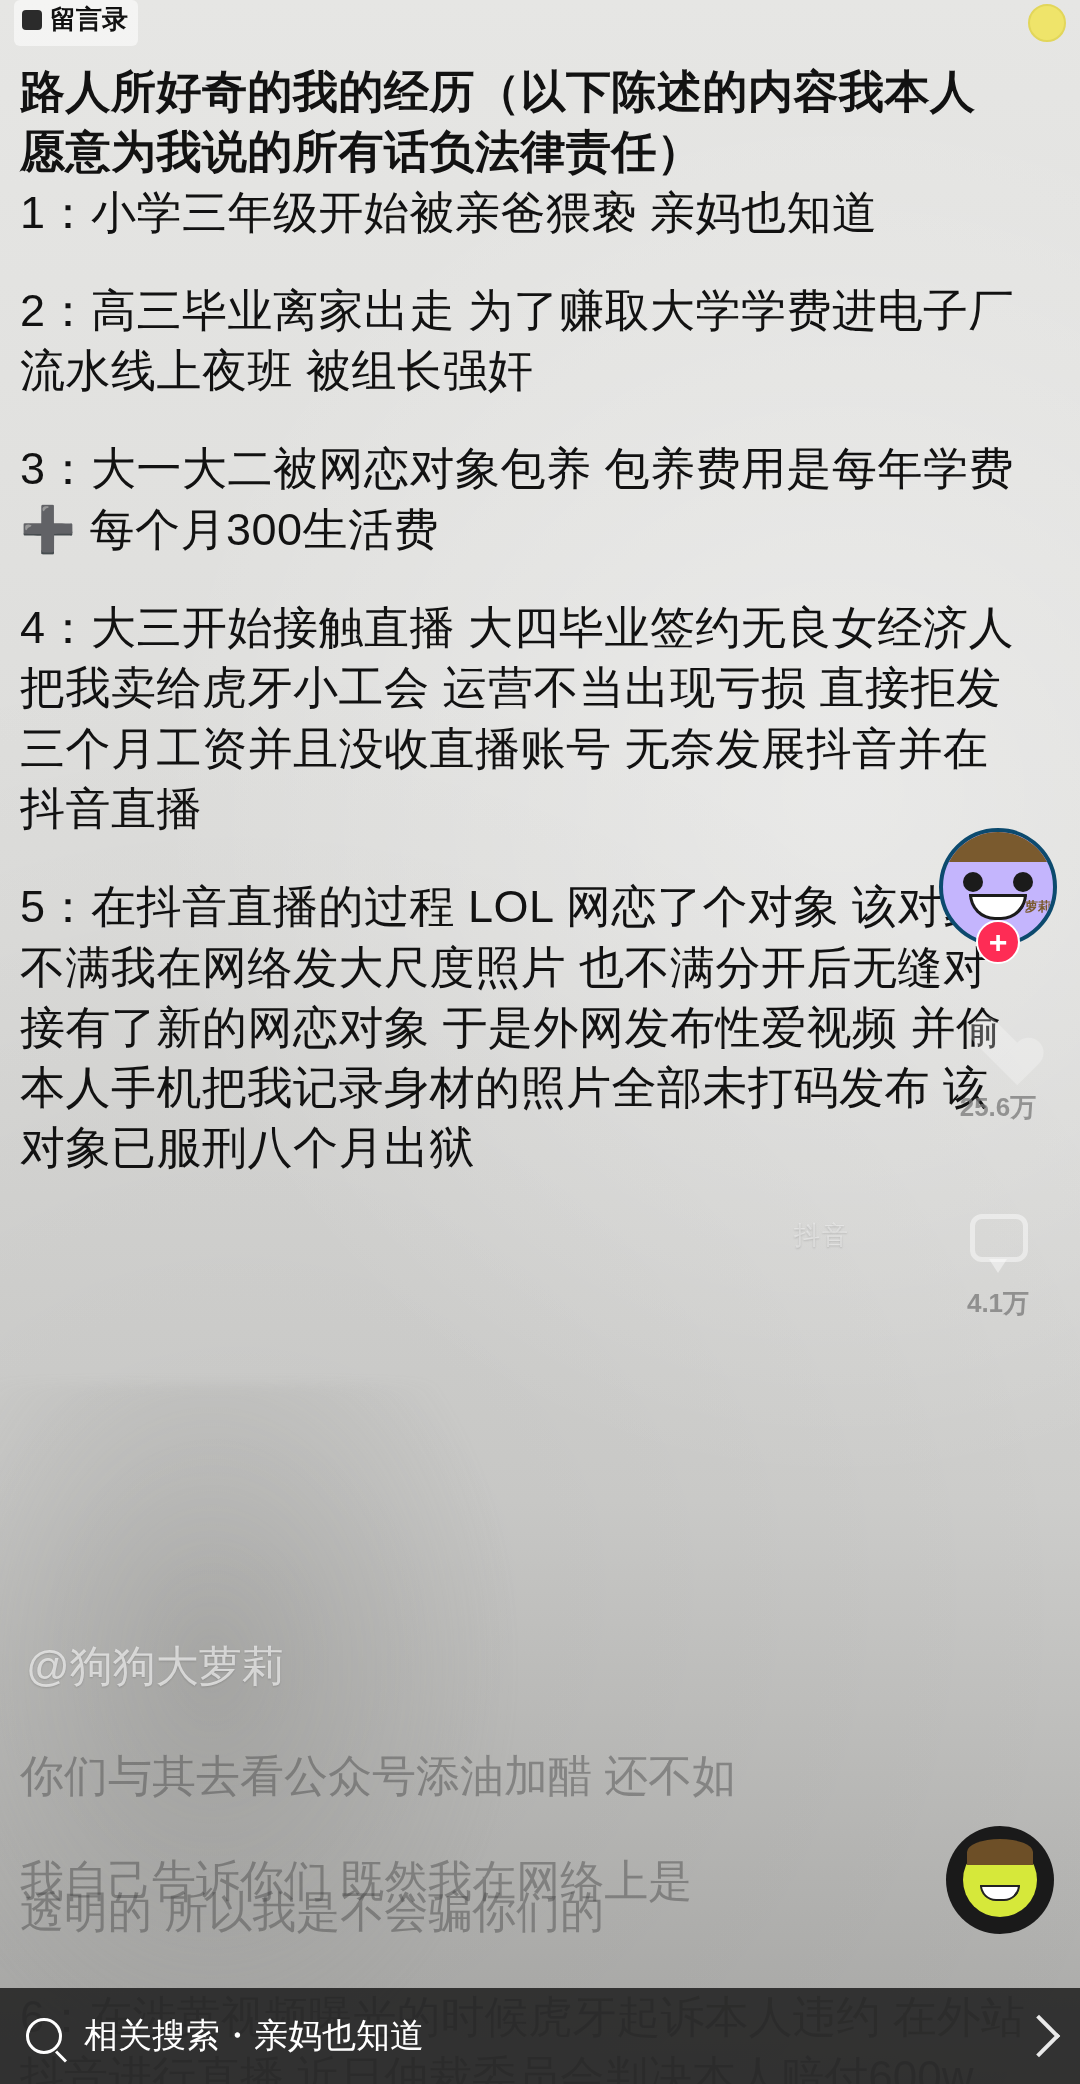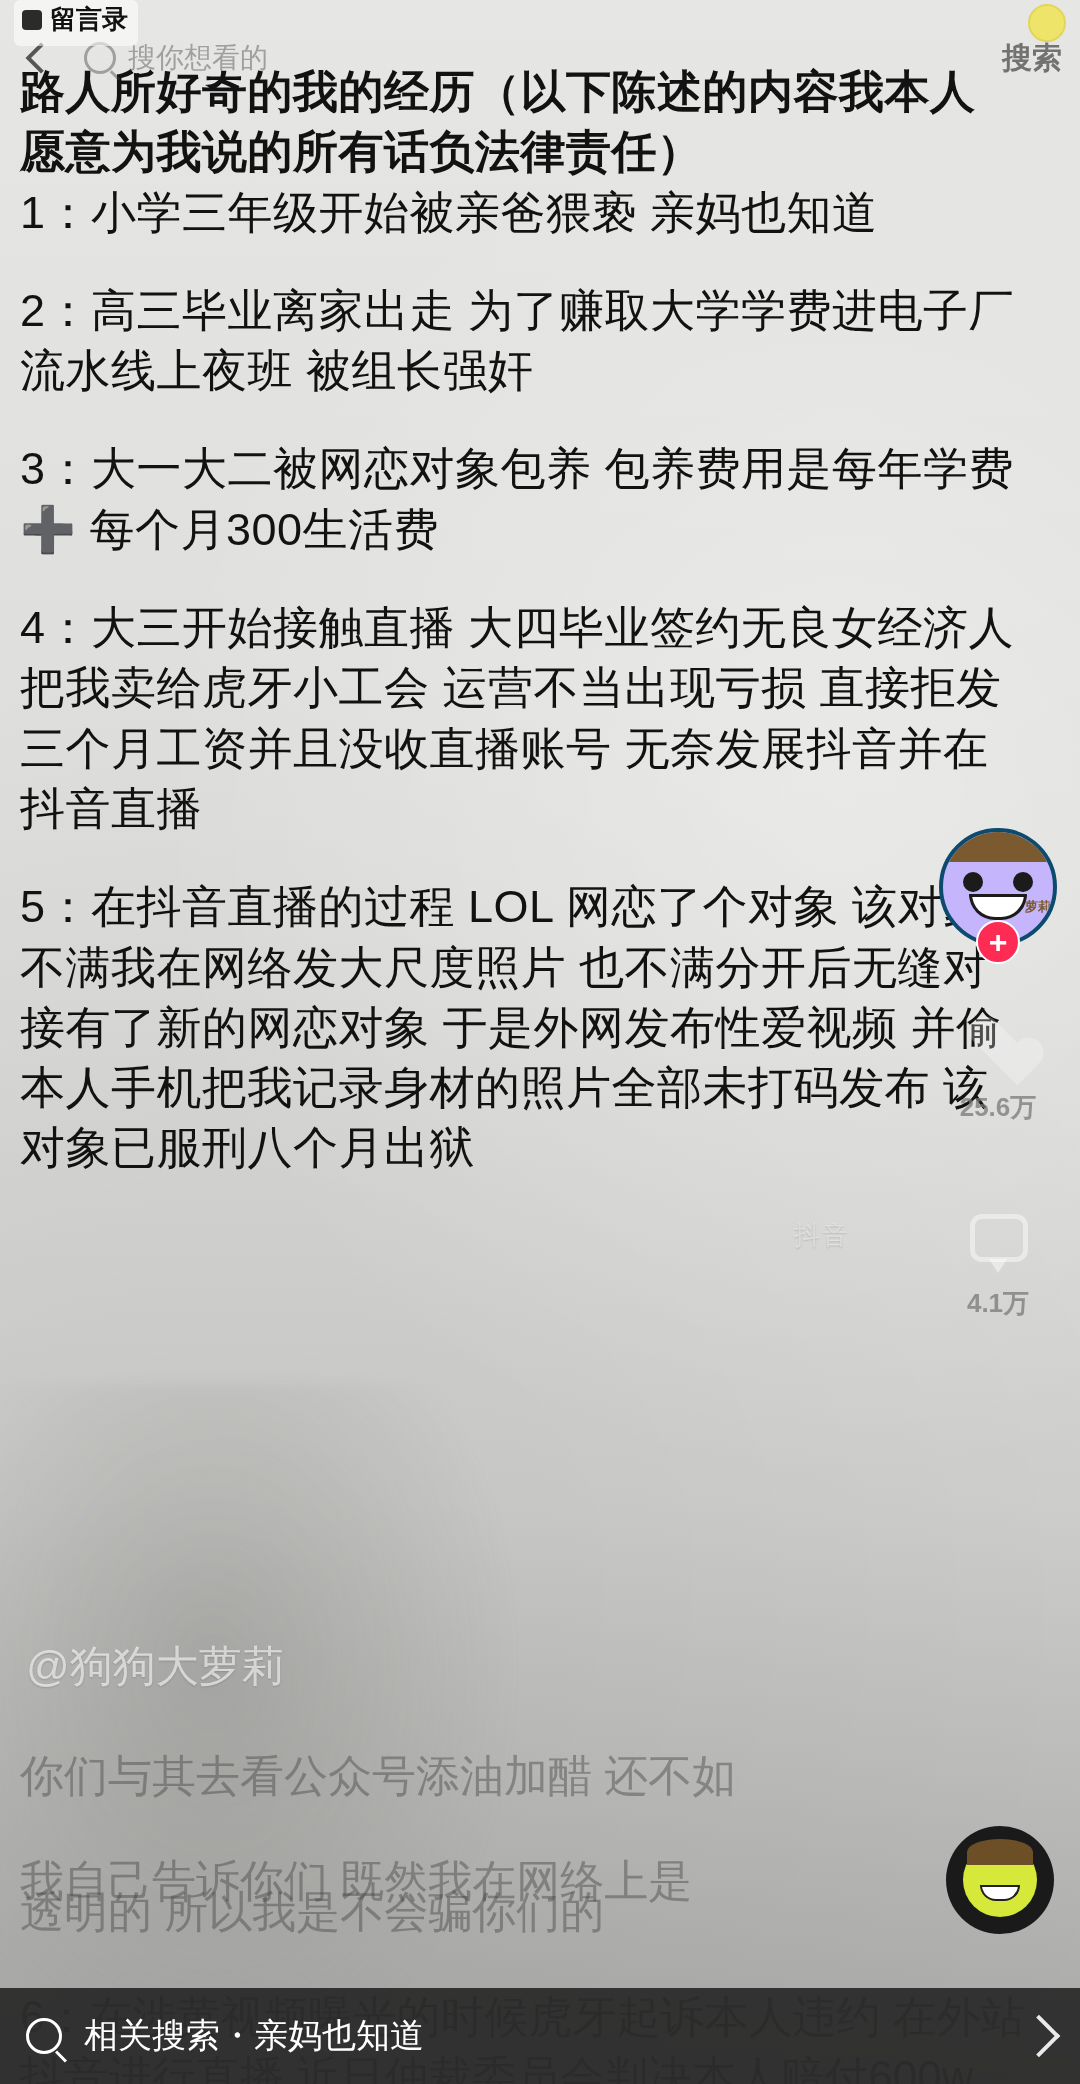--- a/index.html
+++ b/index.html
@@ -439,28 +439,20 @@
   <div class="silhouette"></div>
 
   <div class="topbar">
     <div class="tab-pill">
       <span class="dot"></span>
       <span>留言录</span>
     </div>
     <div class="topbar-right"></div>
   </div>
 
-  <div class="search-row">
-    <div class="back-chevron"></div>
-    <div class="search-ghost">
-      <span class="mag"></span>
-      <span class="search-ghost-text">搜你想看的</span>
-    </div>
-    <div class="search-btn-ghost">搜索</div>
-  </div>
 
   <div class="transcript">
     <p class="bold">路人所好奇的我的经历（以下陈述的内容我本人愿意为我说的所有话负法律责任）</p>
     <p>1：小学三年级开始被亲爸猥亵 亲妈也知道</p>
     <div class="gap"></div>
     <p>2：高三毕业离家出走 为了赚取大学学费进电子厂流水线上夜班 被组长强奸</p>
     <div class="gap"></div>
     <p>3：大一大二被网恋对象包养 包养费用是每年学费 ➕ 每个月300生活费</p>
     <div class="gap"></div>
     <p>4：大三开始接触直播 大四毕业签约无良女经济人 把我卖给虎牙小工会 运营不当出现亏损 直接拒发三个月工资并且没收直播账号 无奈发展抖音并在抖音直播</p>

